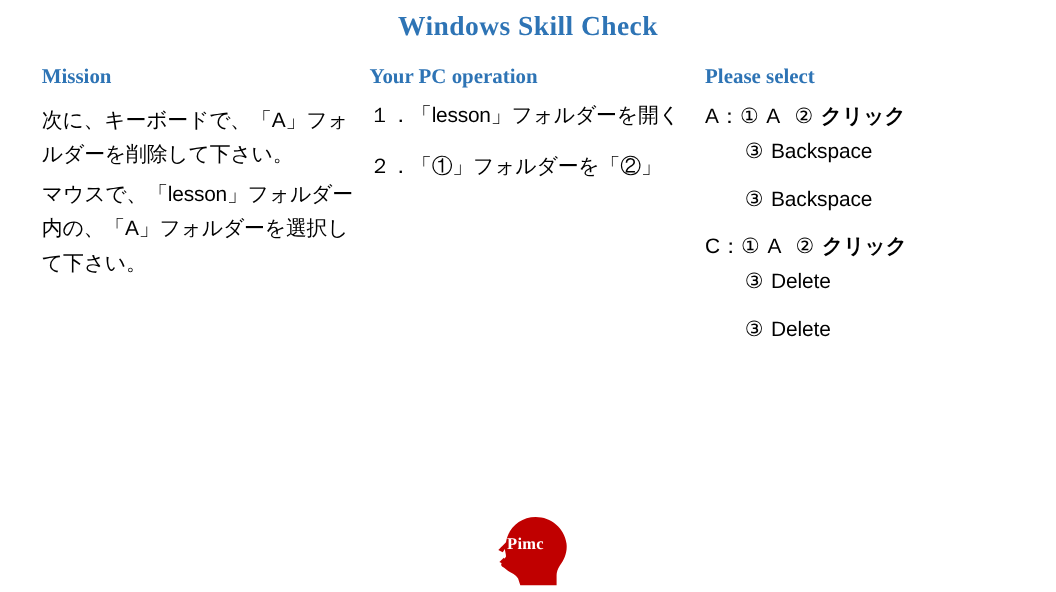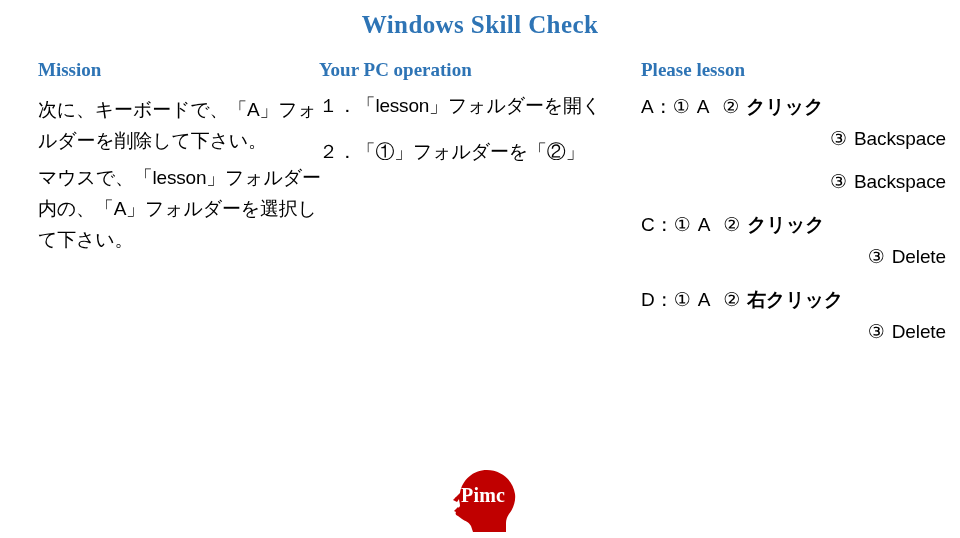--- a/index.html
+++ b/index.html
@@ -38,21 +38,21 @@
     color: #2E74B5;
     white-space: nowrap;
   }
 
   
   .col {
     position: absolute;
     top: 58px;
   }
   .col-mission   { left: 38px;  width: 290px; }
-  .col-operation { left: 319px; width: 310px; }
+  .col-operation { left: 336px; width: 310px; }
   .col-select    { left: 641px; width: 305px; }
 
   .col-heading {
     font-family: "Liberation Serif", "DejaVu Serif", serif;
     font-weight: bold;
     font-size: 19px;
     color: #2E74B5;
     line-height: 24px;
     margin: 0 0 12px 0;
     white-space: nowrap;
@@ -83,21 +83,20 @@
   .opt-line1,
   .opt-line2 {
     font-size: 19px;
     line-height: 25px;
     white-space: nowrap;
     letter-spacing: -0.1px;
   }
   .opt-line2 {
     padding-left: 36px;
     margin-top: 7px;
-    text-align: right;
   }
   .opt-key { letter-spacing: 0px; }
   .opt-bold-jp { font-weight: bold; }
   .opt-gap { display: inline-block; width: 13px; }
   .opt-gap-sm { display: inline-block; width: 7px; }
 
   
   .logo {
     position: absolute;
     left: 449px;
@@ -105,21 +104,21 @@
     width: 72px;
     height: 68px;
   }
   .logo svg { display: block; }
   .logo-word {
     position: absolute;
     left: 12px;
     top: 21px;
     font-family: "Liberation Serif", "DejaVu Serif", serif;
     font-weight: bold;
-    font-size: 20px;
+    font-size: 15px;
     color: #ffffff;
     letter-spacing: 0.2px;
     line-height: 15px;
   }
 </style>
 </head>
 <body>
 
 <div class="slide">
 
@@ -131,21 +130,21 @@
     <p class="mission-para">マウスで、「lesson」フォルダー内の、「A」フォルダーを選択して下さい。</p>
   </div>
 
   <div class="col col-operation">
     <div class="col-heading">Your PC operation</div>
     <div class="op-step">１．「lesson」フォルダーを開く</div>
     <div class="op-step">２．「①」フォルダーを「②」</div>
   </div>
 
   <div class="col col-select">
-    <div class="col-heading">Please lesson</div>
+    <div class="col-heading">Please select</div>
 
     <div class="opt">
       <div class="opt-line1">
         <span class="opt-key">A：</span><span>①</span><span class="opt-gap-sm"></span><span>A</span><span class="opt-gap"></span><span>②</span><span class="opt-gap-sm"></span><span class="opt-bold-jp">クリック</span>
       </div>
       <div class="opt-line2">
         <span>③</span><span class="opt-gap-sm"></span><span>Backspace</span>
       </div>
     </div>
 
@@ -158,23 +157,20 @@
     <div class="opt">
       <div class="opt-line1">
         <span class="opt-key">C：</span><span>①</span><span class="opt-gap-sm"></span><span>A</span><span class="opt-gap"></span><span>②</span><span class="opt-gap-sm"></span><span class="opt-bold-jp">クリック</span>
       </div>
       <div class="opt-line2">
         <span>③</span><span class="opt-gap-sm"></span><span>Delete</span>
       </div>
     </div>
 
     <div class="opt">
-      <div class="opt-line1">
-        <span class="opt-key">D：</span><span>①</span><span class="opt-gap-sm"></span><span>A</span><span class="opt-gap"></span><span>②</span><span class="opt-gap-sm"></span><span class="opt-bold-jp">右クリック</span>
-      </div>
       <div class="opt-line2">
         <span>③</span><span class="opt-gap-sm"></span><span>Delete</span>
       </div>
     </div>
 
   </div>
 
   <div class="logo">
     <svg width="72" height="68" viewBox="0 0 72 68" xmlns="http://www.w3.org/2000/svg">
       <path fill="#C00000" d="

